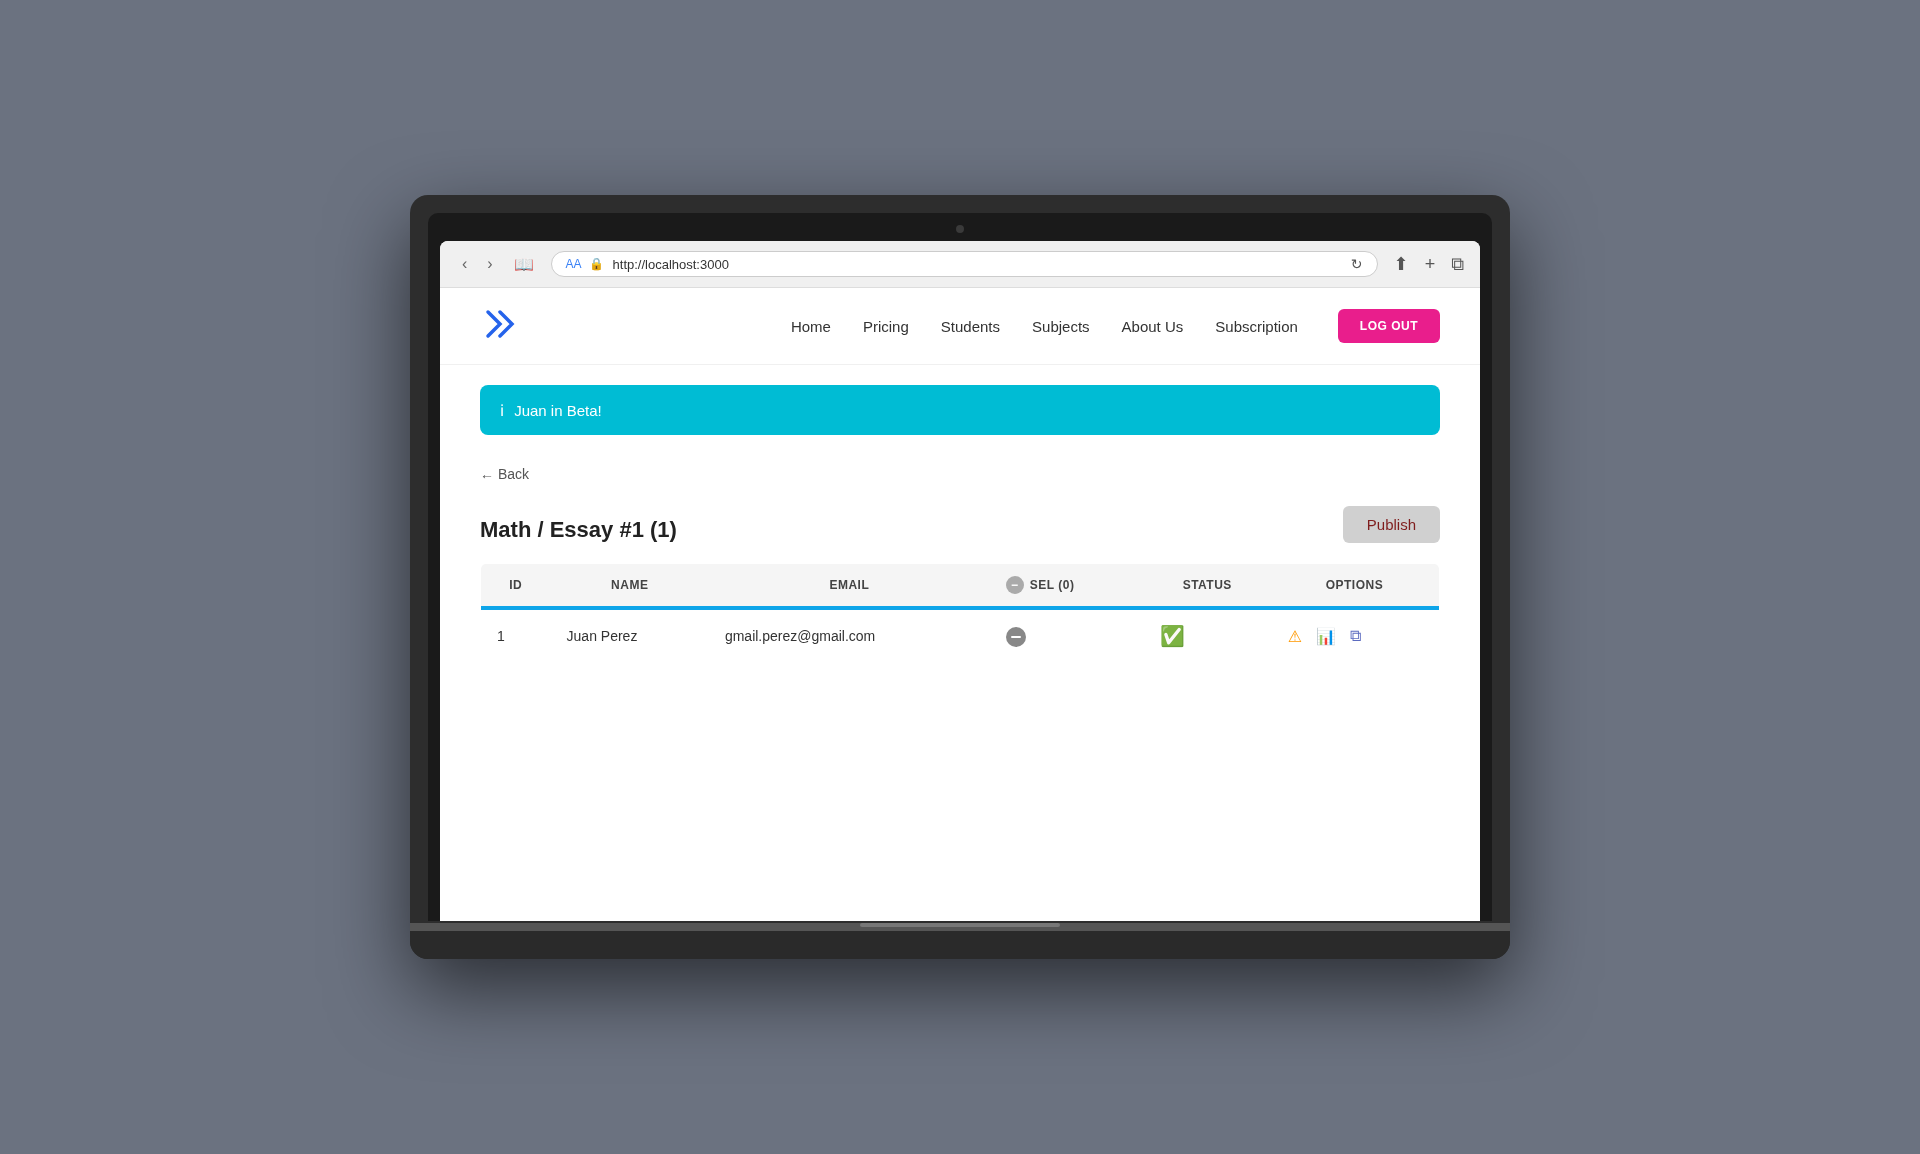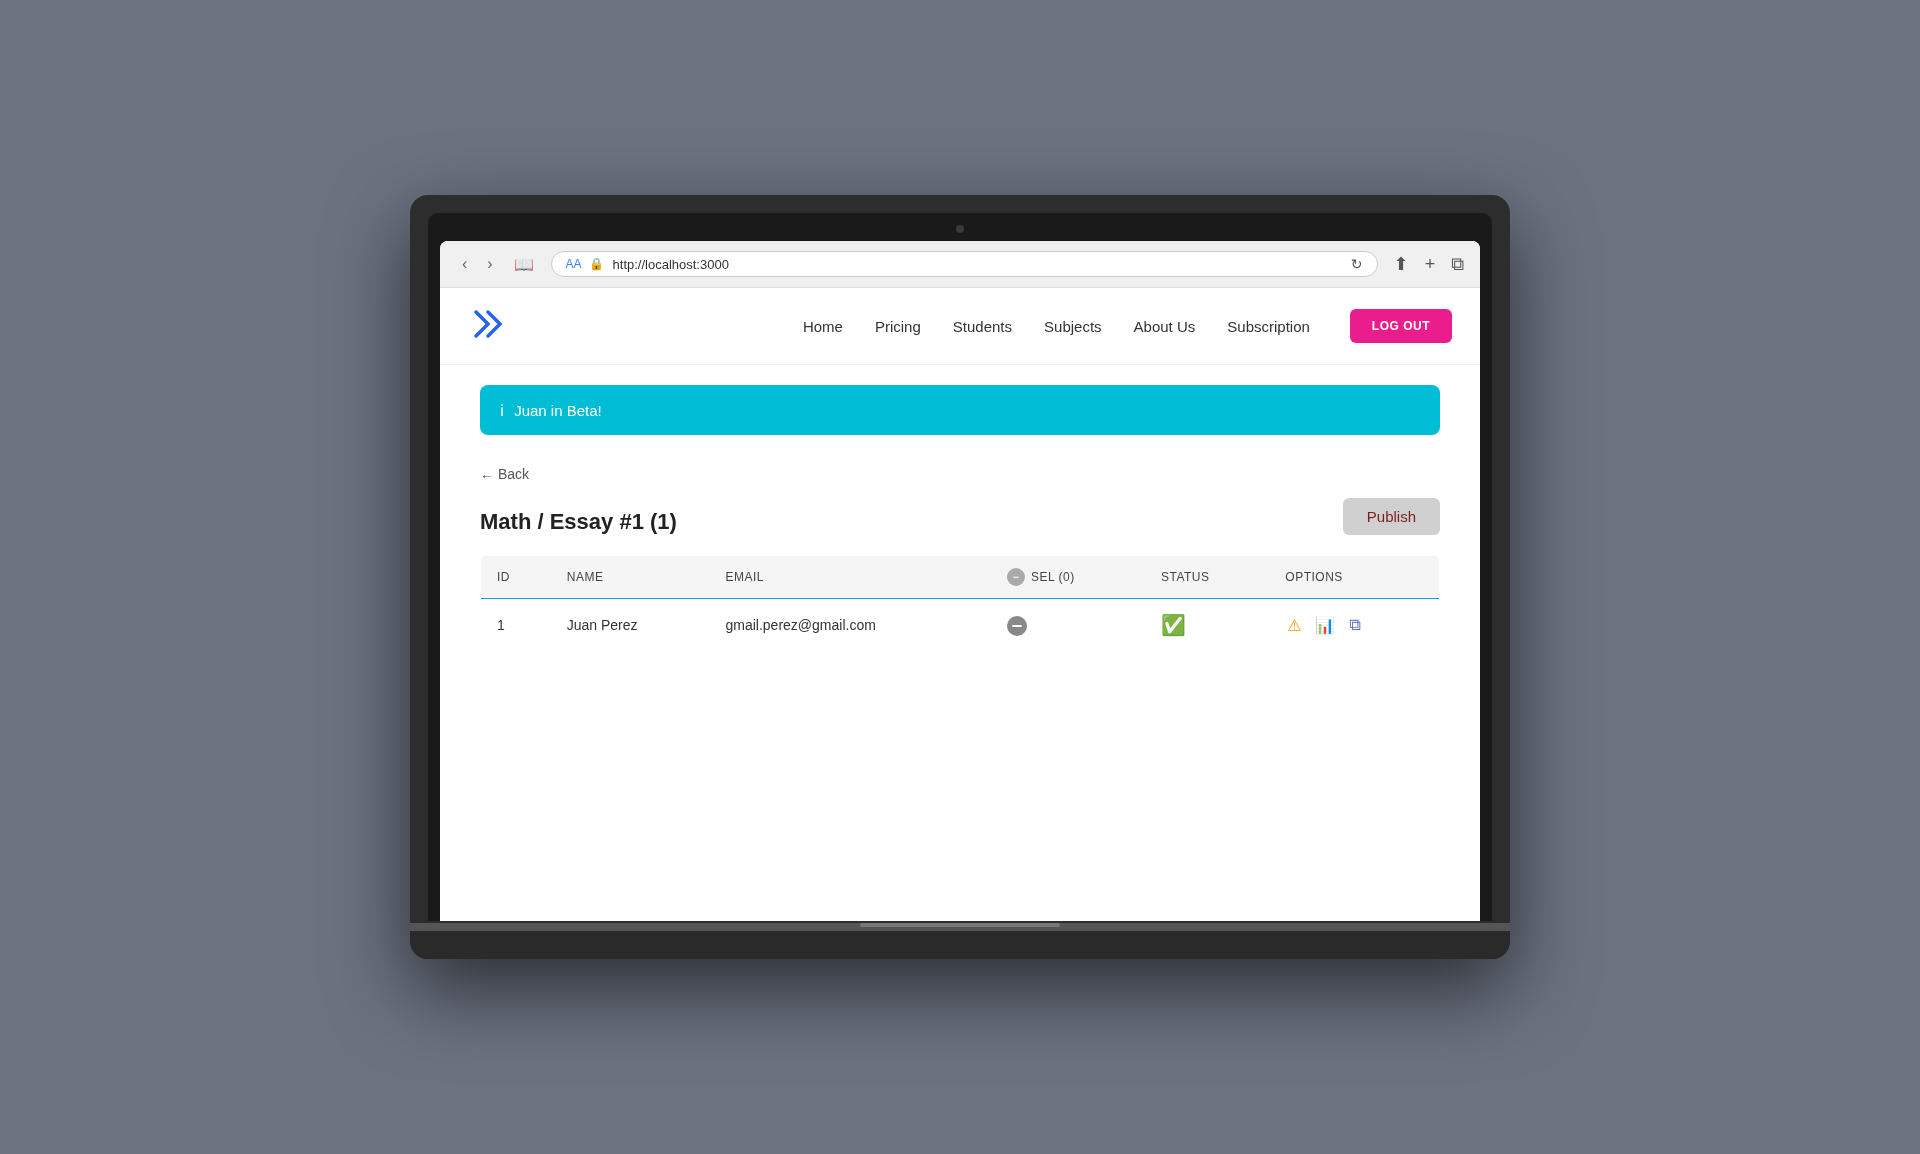--- a/index.html
+++ b/index.html
@@ -125,21 +125,21 @@
 
     
     .app-content {
       background: #fff;
     }
 
     
     .app-nav {
       display: flex;
       align-items: center;
-      padding: 16px 28px;
+      padding: 16px 40px;
       border-bottom: 1px solid #f0f0f0;
     }
 
     .app-logo {
       margin-right: auto;
     }
 
     .logo-icon {
       width: 40px;
       height: 40px;
@@ -198,21 +198,21 @@
       padding: 10px 40px 40px 40px;
     }
 
     .back-link {
       display: inline-flex;
       align-items: center;
       gap: 6px;
       color: #555;
       text-decoration: none;
       font-size: 14px;
-      margin-bottom: 16px;
+      margin-bottom: 24px;
       cursor: pointer;
     }
 
     .page-header {
       display: flex;
       align-items: flex-end;
       justify-content: space-between;
       margin-bottom: 20px;
     }
 
@@ -241,26 +241,26 @@
       border-radius: 6px;
       overflow: hidden;
     }
 
     .students-table thead tr {
       background: #f5f5f5;
     }
 
     .students-table th {
       padding: 12px 16px;
-      text-align: left;
+      text-align: center;
       font-size: 12px;
-      font-weight: 400;
+      font-weight: 700;
       color: #444;
       letter-spacing: 0.5px;
-      border-bottom: 1px solid #0ea5e9;
+      border-bottom: 4px solid #0ea5e9;
     }
 
     .students-table td {
       padding: 14px 16px;
       font-size: 14px;
       color: #333;
       border-bottom: 1px solid #f0f0f0;
     }
 
     .students-table tbody tr:last-child td {

